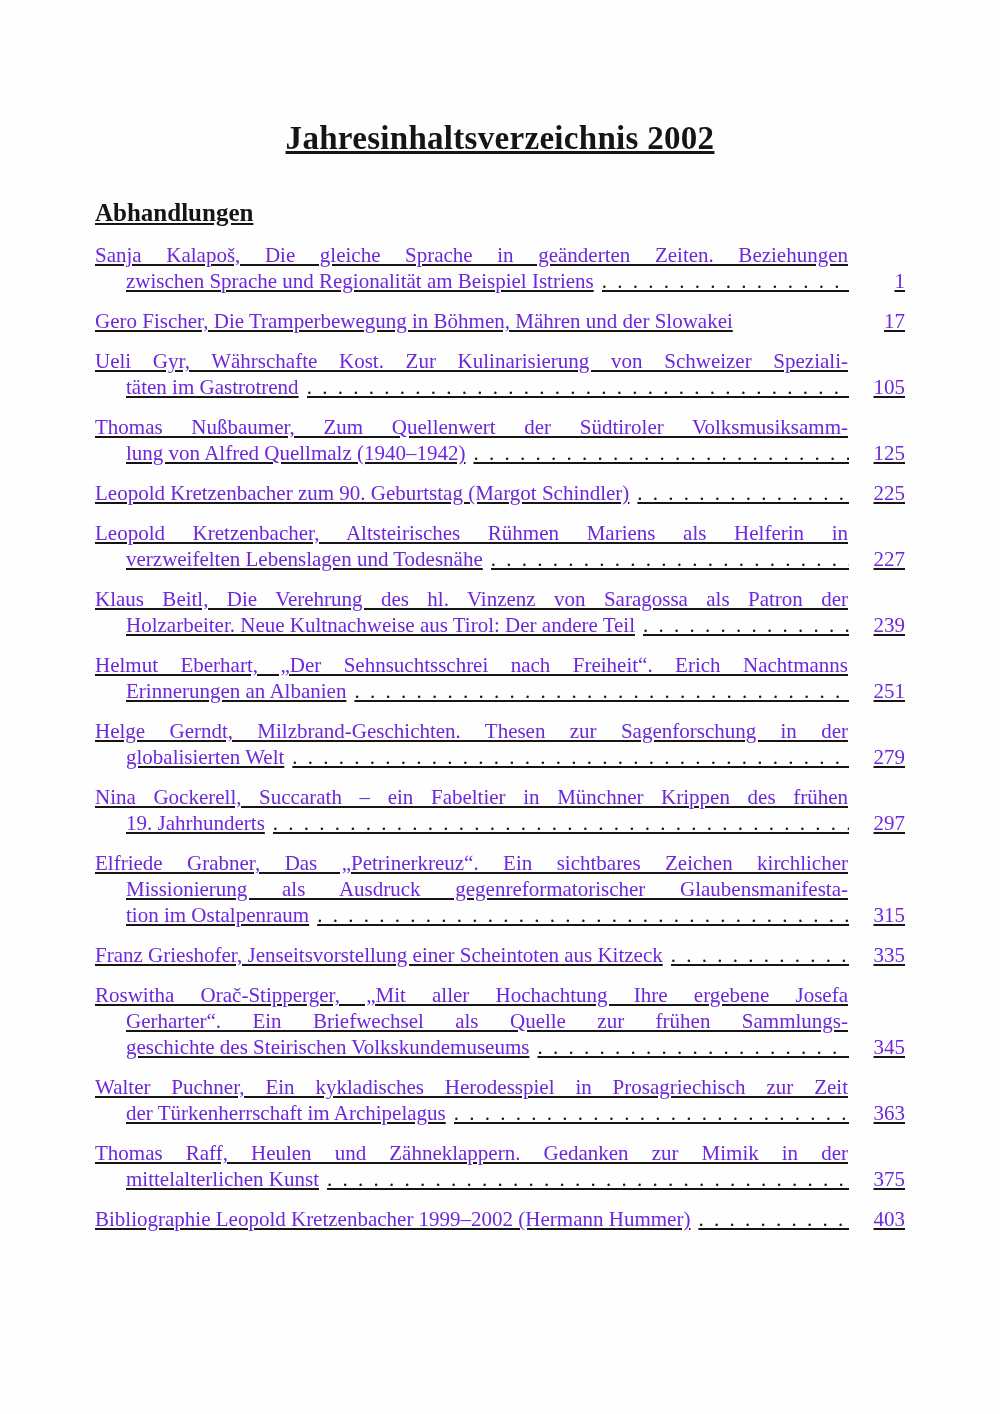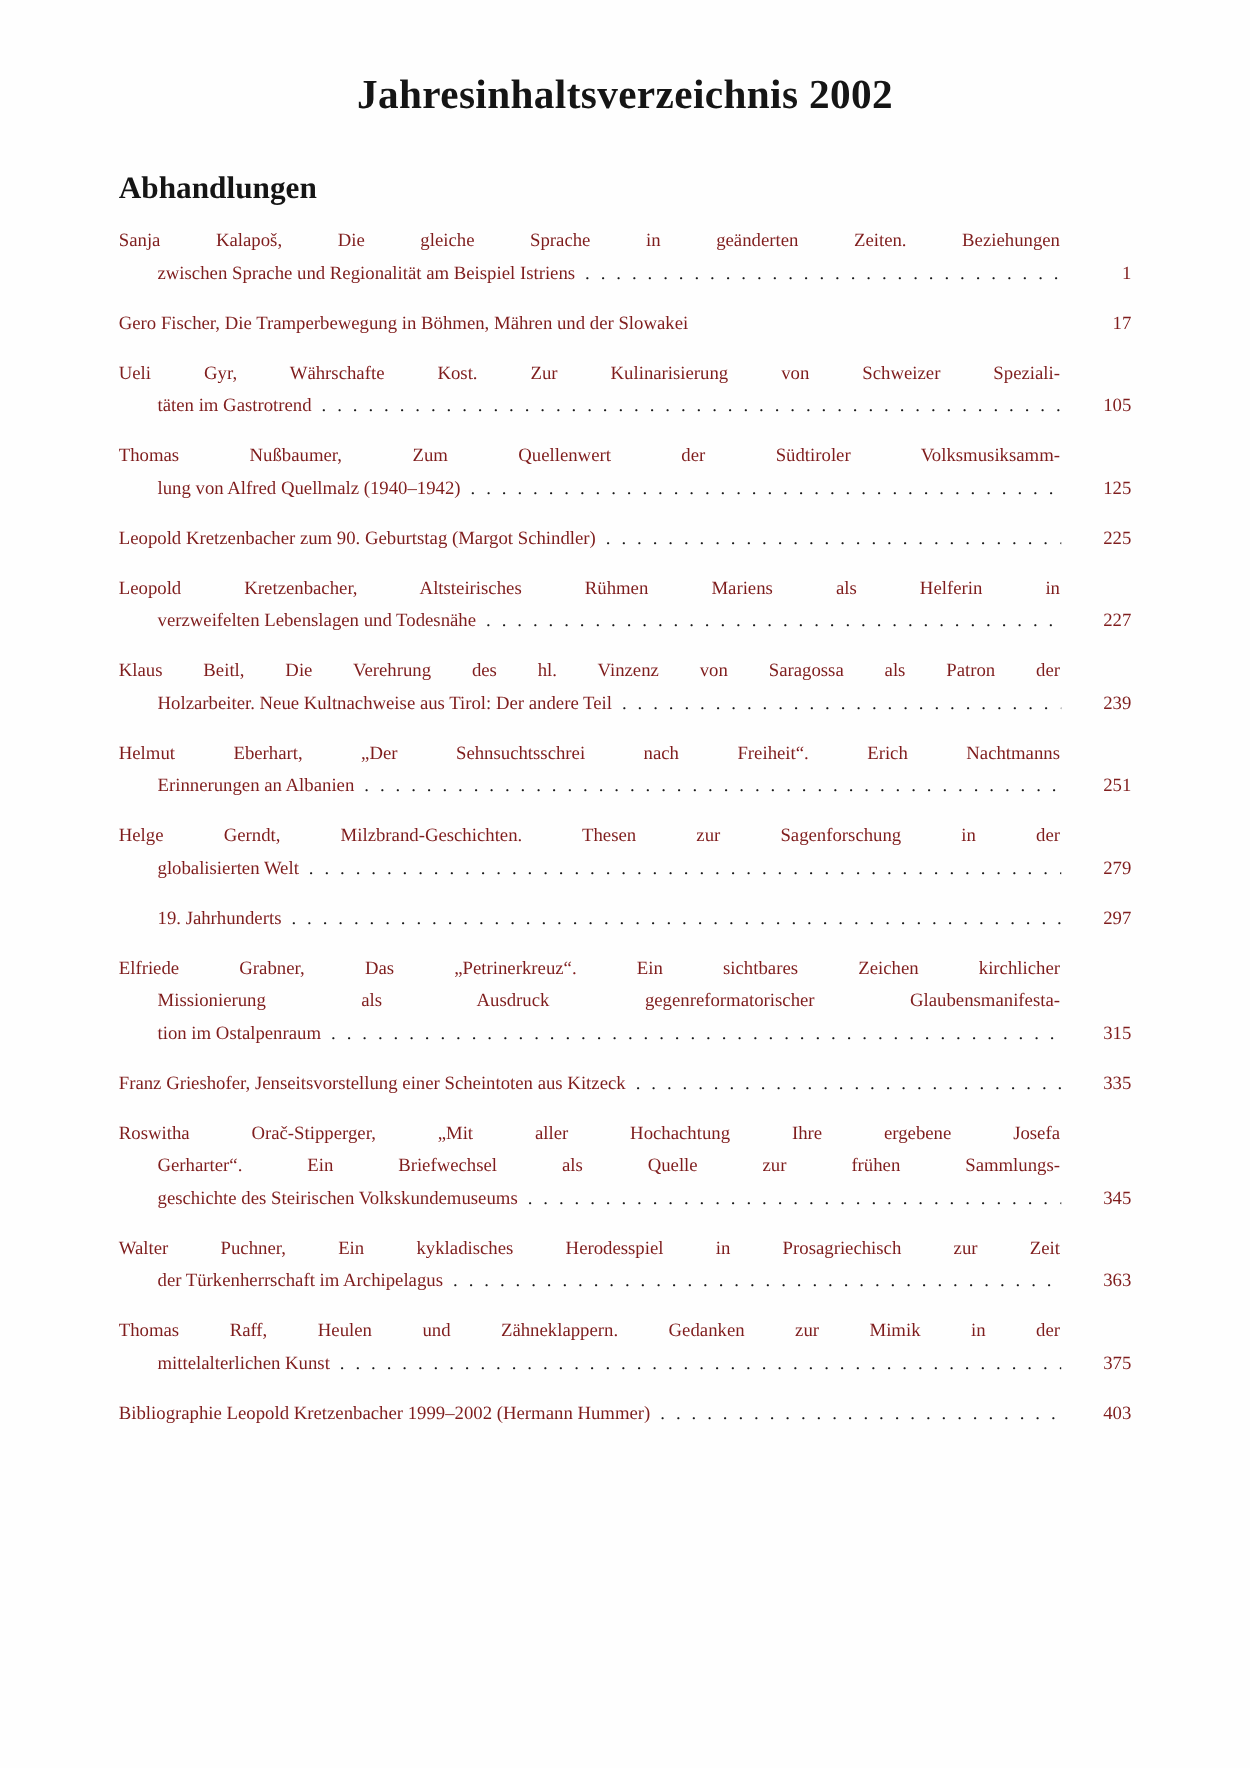--- a/index.html
+++ b/index.html
@@ -8,44 +8,45 @@
     width: 1000px;
     height: 1414px;
     font-family: "Liberation Serif", "DejaVu Serif", serif;
     color: #151515;
     -webkit-font-smoothing: antialiased;
   }
   .scan-page {
     width: 1000px;
     height: 1414px;
     background: #fefefe;
-    padding: 56px 95px 0 95px;
+    padding: 118px 95px 0 95px;
     overflow: hidden;
+    text-decoration: underline;
   }
   .doc-title {
     font-size: 33px;
     font-weight: bold;
     text-align: center;
     line-height: 40px;
     letter-spacing: 0.3px;
     margin-bottom: 40px;
   }
   .section-heading {
     font-size: 25px;
     font-weight: bold;
     text-align: left;
     line-height: 30px;
     margin-bottom: 14px;
   }
   .toc-list { width: 810px; }
   .entry { margin-bottom: 14px; }
   .line {
-    font-size: 15px;
+    font-size: 21px;
     line-height: 26px;
-    color: #7f1d1d;
+    color: #6d28d9;
   }
   
   .line.cont { padding-left: 31px; }
   
   .line.fill {
     text-align: justify;
     text-align-last: justify;
     padding-right: 57px;
   }
   
@@ -142,20 +143,21 @@
       </div>
       <div class="entry">
         <div class="line fill">Helge Gerndt, Milzbrand-Geschichten. Thesen zur Sagenforschung in der</div>
         <div class="line cont last">
           <span class="line-text">globalisierten Welt</span>
           <span class="dots"></span>
           <span class="pagenum">279</span>
         </div>
       </div>
       <div class="entry">
+        <div class="line fill">Nina Gockerell, Succarath – ein Fabeltier in Münchner Krippen des frühen</div>
         <div class="line cont last">
           <span class="line-text">19. Jahrhunderts</span>
           <span class="dots"></span>
           <span class="pagenum">297</span>
         </div>
       </div>
       <div class="entry">
         <div class="line fill">Elfriede Grabner, Das „Petrinerkreuz“. Ein sichtbares Zeichen kirchlicher</div>
         <div class="line cont fill">Missionierung als Ausdruck gegenreformatorischer Glaubensmanifesta-</div>
         <div class="line cont last">

